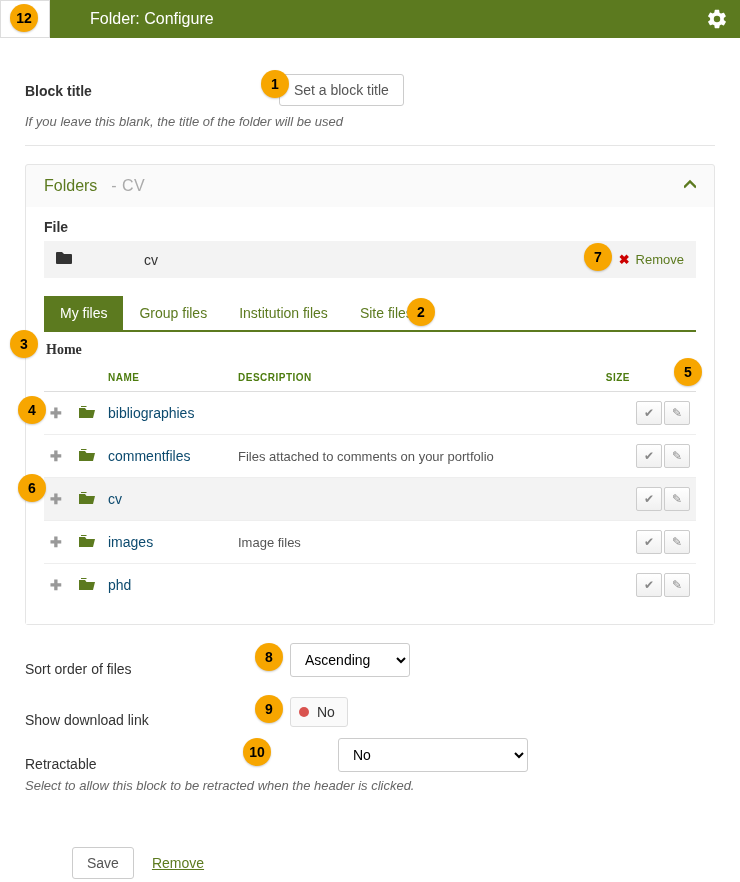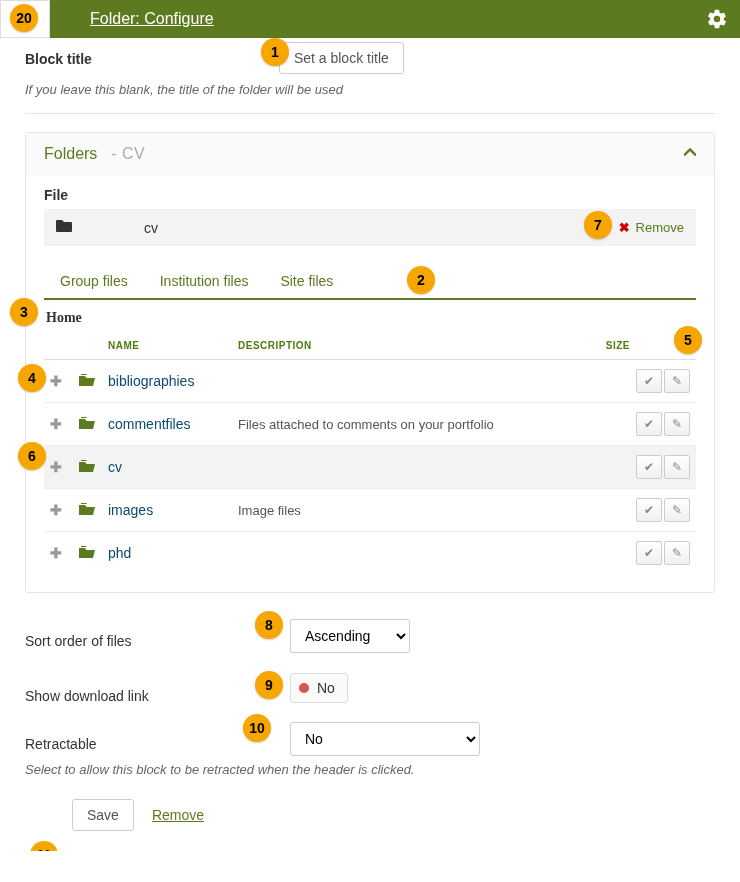--- a/index.html
+++ b/index.html
@@ -1,22 +1,22 @@
 <!DOCTYPE html>
 <html><head>
 <meta charset="utf-8">
 <style>
 * { box-sizing: border-box; margin: 0; padding: 0; }
 body { font-family: Arial, Helvetica, sans-serif; font-size: 14px; color: #333; background: #fff; width: 740px; }
 .modal { position: relative; }
 .close-tab { position: absolute; top: 0; left: 0; width: 50px; height: 38px; background: #fff; border: 1px solid #ddd; display: flex; align-items: center; justify-content: center; color: #888; font-size: 18px; cursor: pointer; z-index: 2; }
 .header { background: #5c7a1f; color: #fff; height: 38px; display: flex; align-items: center; padding-left: 90px; padding-right: 15px; position: relative; }
-.header-title { font-size: 16px; font-weight: normal; text-decoration: underline; }
+.header-title { font-size: 16px; font-weight: normal; }
 .gear-wrap { position: absolute; right: 12px; top: 8px; color: #fff; }
-.content { padding: 4px 25px; }
+.content { padding: 36px 25px; }
 .form-row { margin-bottom: 8px; }
 .form-label { font-weight: bold; display: inline-block; width: 250px; vertical-align: middle; }
 .btn { background: #fff; border: 1px solid #ccc; border-radius: 3px; padding: 7px 14px; color: #555; cursor: pointer; font-size: 14px; }
 .help { font-style: italic; color: #666; font-size: 13px; margin-top: 6px; margin-bottom: 16px; }
 hr.sep { border: none; border-top: 1px solid #e5e5e5; margin: 10px 0 18px; }
 .panel { border: 1px solid #e5e5e5; border-radius: 3px; background: #fafafa; }
 .panel-head { padding: 12px 18px; display: flex; align-items: baseline; justify-content: space-between; cursor: pointer; }
 .panel-title { color: #5c7a1f; font-size: 16px; }
 .panel-sub { color: #aaa; font-size: 16px; margin-left: 10px; text-transform: uppercase; letter-spacing: 0.5px; }
 .chevron { color: #5c7a1f; font-weight: bold; }
@@ -38,38 +38,38 @@
 table.files td { padding: 9px 6px; border-top: 1px solid #eee; vertical-align: middle; }
 table.files tr.sel td { background: #f3f3f3; }
 .plus { color: #999; cursor: pointer; font-weight: bold; }
 .open-folder { color: #5c7a1f; }
 .fname-link { color: #0c4a6e; cursor: pointer; }
 .desc { color: #555; font-size: 13px; }
 .act-btns { display: flex; gap: 2px; justify-content: flex-end; }
 .icon-btn { width: 26px; height: 24px; border: 1px solid #ccc; background: linear-gradient(#fff,#f0f0f0); border-radius: 2px; display: inline-flex; align-items: center; justify-content: center; color: #888; cursor: pointer; font-size: 12px; }
 .opt-row { display: flex; align-items: center; margin: 18px 0 6px; }
 .opt-row .lbl { width: 265px; margin-top: 17px; }
-select { border: 1px solid #ccc; border-radius: 3px; padding: 7px 10px; font-size: 14px; min-width: 120px; background: #fff; margin-top: 8px; }
+select { border: 1px solid #ccc; border-radius: 3px; padding: 7px 10px; font-size: 14px; min-width: 120px; background: #fff; }
 .toggle-no { border: 1px solid #ddd; border-radius: 3px; padding: 6px 12px 6px 8px; display: inline-flex; align-items: center; gap: 8px; background: #fafafa; cursor: pointer; }
 .dot-red { width: 10px; height: 10px; border-radius: 50%; background: #d9534f; display: inline-block; }
 .footer { padding: 14px 0 20px 72px; display: flex; align-items: center; gap: 18px; }
 .remove-foot { color: #5c7a1f; text-decoration: underline; cursor: pointer; }
 .callout { position: absolute; width: 28px; height: 28px; border-radius: 50%; background: #f7a600; color: #000; font-weight: bold; display: flex; align-items: center; justify-content: center; font-size: 14px; z-index: 10; box-shadow: 0 1px 2px rgba(0,0,0,0.2); }
 .col-plus { width: 28px; }
 .col-icon { width: 28px; }
 .col-name { width: 130px; }
 .col-act { width: 70px; }
 </style>
 </head>
 <body>
 
 <div class="modal">
 
   <div class="close-tab">×</div>
-  <div class="callout" style="top:4px; left:10px;">20</div>
+  <div class="callout" style="top:4px; left:10px;">12</div>
 
   <div class="header">
     <span class="header-title">Folder: Configure</span>
     <span class="gear-wrap">
       <svg width="22" height="22" viewBox="0 0 24 24" fill="#fff">
           <path d="M19.4 13a7.5 7.5 0 0 0 .1-1 7.5 7.5 0 0 0-.1-1l2.1-1.6a.5.5 0 0 0 .1-.6l-2-3.5a.5.5 0 0 0-.6-.2l-2.5 1a7.3 7.3 0 0 0-1.7-1l-.4-2.6A.5.5 0 0 0 14 2h-4a.5.5 0 0 0-.5.4L9.1 5a7.3 7.3 0 0 0-1.7 1l-2.5-1a.5.5 0 0 0-.6.2l-2 3.5a.5.5 0 0 0 .1.6L4.5 11a7.5 7.5 0 0 0-.1 1 7.5 7.5 0 0 0 .1 1l-2.1 1.6a.5.5 0 0 0-.1.6l2 3.5a.5.5 0 0 0 .6.2l2.5-1a7.3 7.3 0 0 0 1.7 1l.4 2.6A.5.5 0 0 0 10 22h4a.5.5 0 0 0 .5-.4l.4-2.6a7.3 7.3 0 0 0 1.7-1l2.5 1a.5.5 0 0 0 .6-.2l2-3.5a.5.5 0 0 0-.1-.6ZM12 15.5A3.5 3.5 0 1 1 15.5 12 3.5 3.5 0 0 1 12 15.5Z"></path>
         </svg>
     </span>
   </div>
 
@@ -107,20 +107,21 @@
           <span class="fname">cv</span>
           <span class="spacer"></span>
           <span class="remove-link">
             <span class="remove-x">✖</span>
             <span>Remove</span>
           </span>
           <div class="callout" style="top:2px; right:84px;">7</div>
         </div>
 
         <div class="tabs" style="position:relative;">
+          <div class="tab active">My files</div>
           <div class="tab">Group files</div>
           <div class="tab">Institution files</div>
           <div class="tab">Site files</div>
           <div class="callout" style="top:2px; left:363px;">2</div>
         </div>
 
         <div style="position:relative;">
           <div class="breadcrumb">Home</div>
           <div class="callout" style="top:-2px; left:-34px;">3</div>
         </div>
@@ -230,21 +231,21 @@
 
     <div class="opt-row" style="position:relative;">
       <span class="lbl">Show download link</span>
       <span class="toggle-no">
         <span class="dot-red"></span>
         <span>No</span>
       </span>
       <div class="callout" style="top:0; left:230px;">9</div>
     </div>
 
-    <div class="opt-row" style="position:relative; margin-top:10px;">
+    <div class="opt-row" style="position:relative; margin-top:10px;gap:48px;">
       <span class="lbl">Retractable</span>
       <select style="min-width:190px;"><option>No</option></select>
       <div class="callout" style="top:0; left:218px;">10</div>
     </div>
     <div class="help" style="margin-bottom:4px;">Select to allow this block to be retracted when the header is clicked.</div>
 
   </div>
 
   <div class="footer" style="position:relative;">
     <button class="btn">Save</button>

